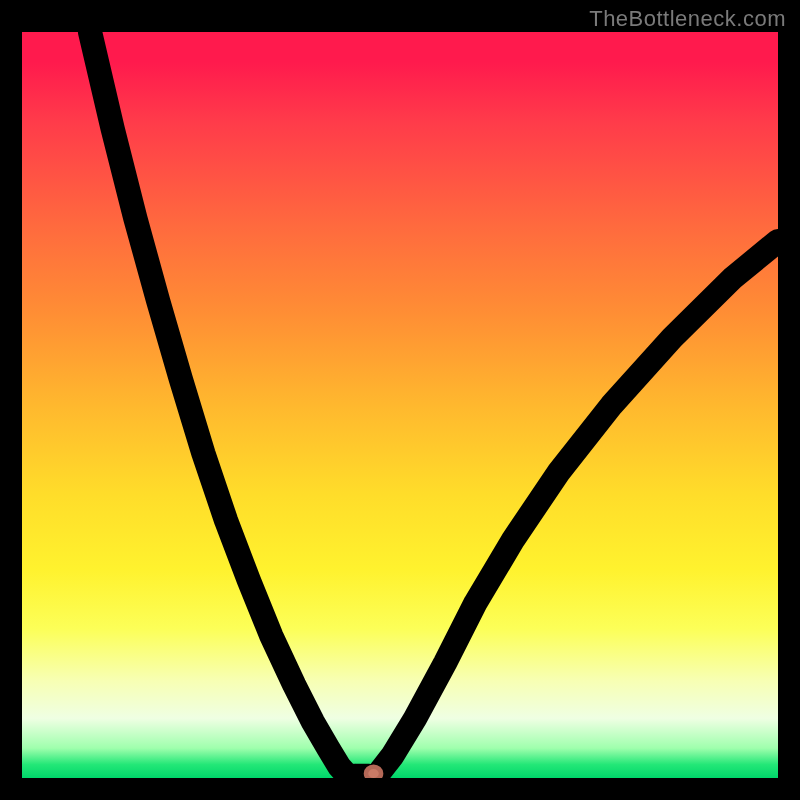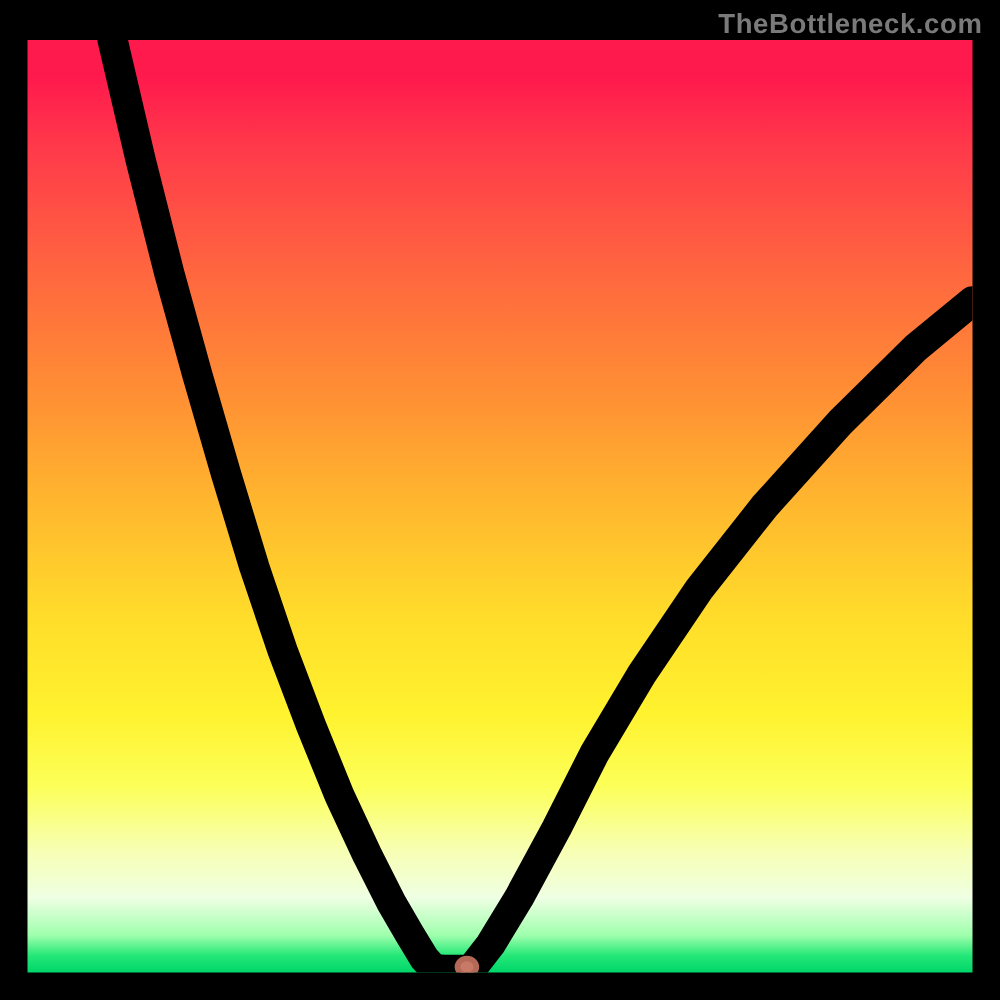--- a/index.html
+++ b/index.html
@@ -16,21 +16,21 @@
     width: 800px;
     height: 800px;
     background: #000;
   }
   .watermark {
     position: absolute;
     top: 6px;
     right: 14px;
     color: #7a7a7a;
     font-size: 22px;
-    font-weight: 700;
+    font-weight: 400;
     letter-spacing: 0.5px;
     user-select: none;
   }
   .plot {
     position: absolute;
     left: 22px;
     top: 32px;
     width: 756px;
     height: 746px;
     

